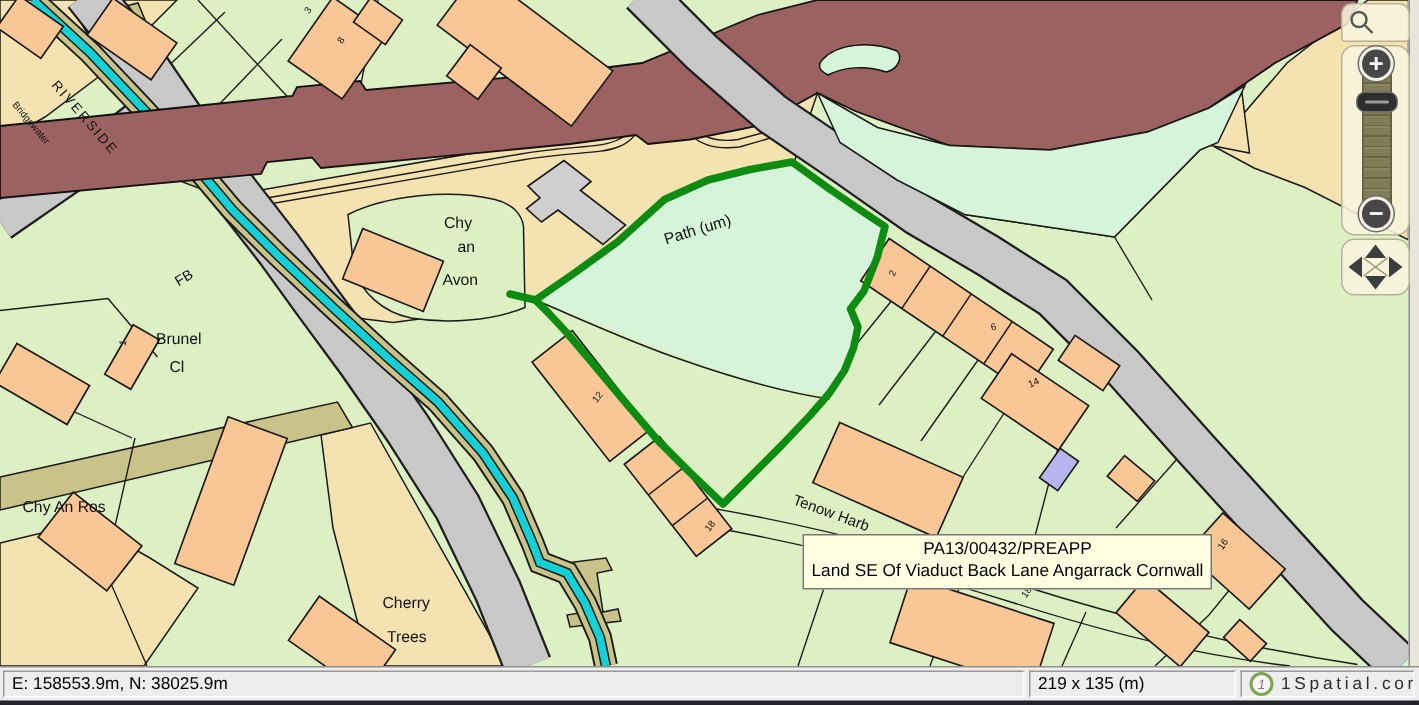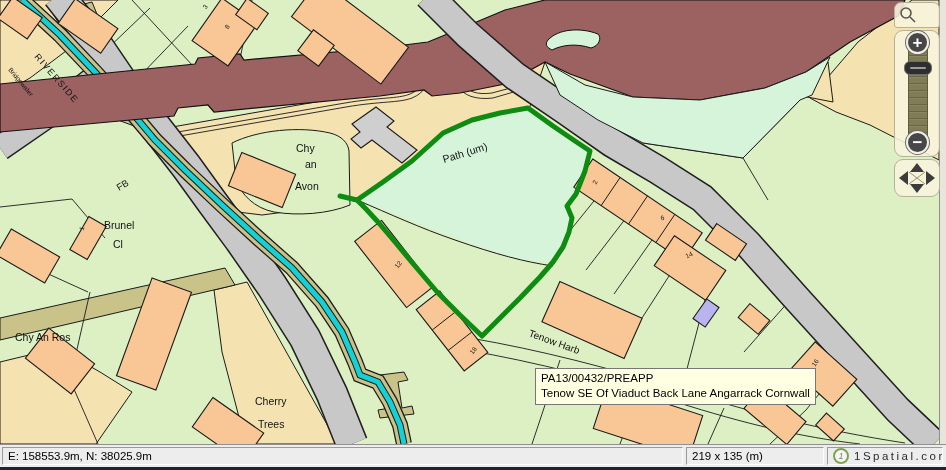--- a/index.html
+++ b/index.html
@@ -2,23 +2,23 @@
 <html><head>
 <meta charset="utf-8">
 <style>
   html,body{margin:0;padding:0;background:#888;}
   .app{position:relative;width:946px;height:470px;overflow:hidden;
        font-family:"Liberation Sans",sans-serif;background:#ddf0c4;}
   .map-svg{position:absolute;left:0;top:0;}
   .right-strip{position:absolute;left:939px;top:0;width:7px;height:444px;
        background:#e8e5db;border-left:1px solid #8f8f8f;box-sizing:border-box;}
   
-  .tooltip{position:absolute;left:535px;top:368px;background:#ffffe1;
+  .tooltip{position:absolute;left:535px;top:356px;background:#ffffe1;
        border:1px solid #767676;padding:2px 5px 3px 5px;font-size:11.5px;
-       line-height:15px;color:#000;white-space:nowrap;z-index:30;}
+       line-height:15px;color:#000;white-space:nowrap;z-index:30;text-align:center;}
   
   .ctl{position:absolute;background:rgba(248,244,221,0.88);
        border:1px solid #b8b199;box-sizing:border-box;z-index:20;}
   .search-btn{left:894px;top:2px;width:46px;height:26px;border-radius:7px 7px 3px 3px;}
   .zoom-panel{left:894px;top:30px;width:46px;height:127px;border-radius:9px;}
   .pan-panel{left:894px;top:159px;width:46px;height:38px;border-radius:9px;}
   .slider-track{position:absolute;left:908px;top:40px;width:20px;height:107px;z-index:21;
        background:linear-gradient(#77734c,#8d8963);
        background-image:repeating-linear-gradient(to bottom,rgba(0,0,0,0.18) 0 1px,rgba(255,255,255,0.08) 1px 2px,transparent 2px 7px);
        background-color:#807c55;border:1px solid #5e5a3a;border-radius:6px;box-sizing:border-box;}
@@ -199,21 +199,21 @@
       <text transform="translate(690,257) rotate(-25)">14</text>
       <text transform="translate(817,364) rotate(-55)">16</text>
       <text transform="translate(686,396) rotate(-55)">18</text>
     </g>
   </svg>
 
   <div class="right-strip"></div>
 
   <div class="tooltip">
     <div>PA13/00432/PREAPP</div>
-    <div>Tenow SE Of Viaduct Back Lane Angarrack Cornwall</div>
+    <div>Land SE Of Viaduct Back Lane Angarrack Cornwall</div>
   </div>
 
   <div class="ctl search-btn">
     <svg width="44" height="24">
       <circle cx="11" cy="10" r="5" fill="none" stroke="#555" stroke-width="1.6"></circle>
       <line x1="15" y1="14" x2="20" y2="19" stroke="#555" stroke-width="1.6"></line>
     </svg>
   </div>
   <div class="ctl zoom-panel"></div>
   <div class="slider-track"></div>

